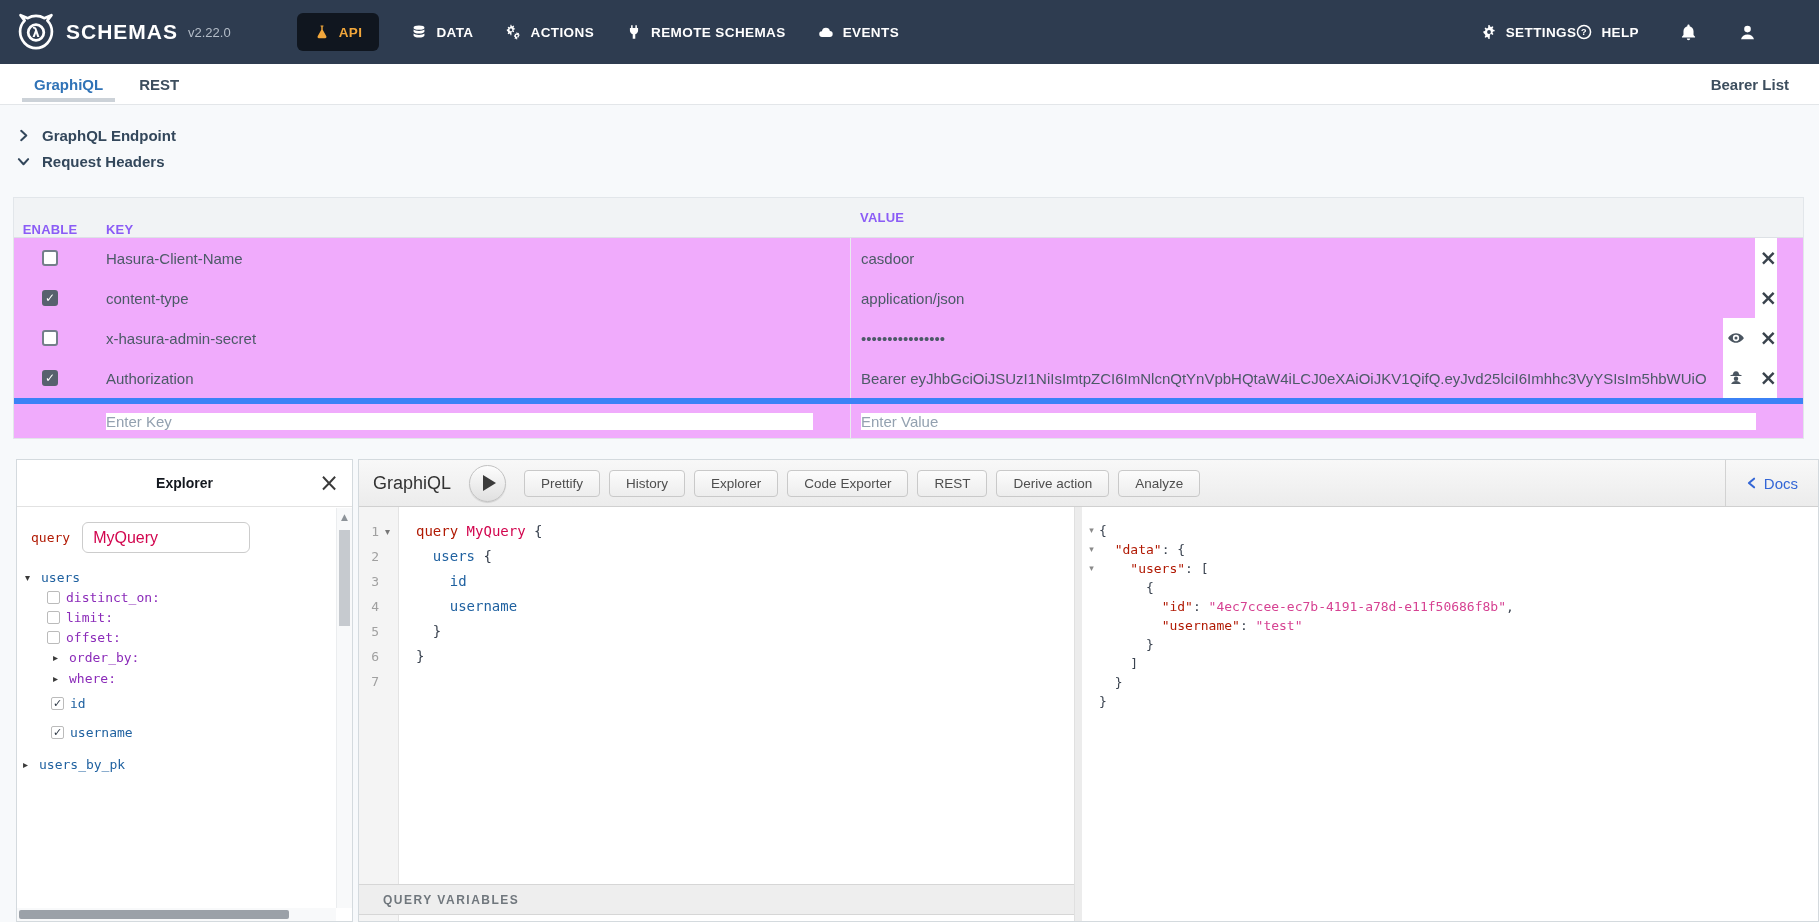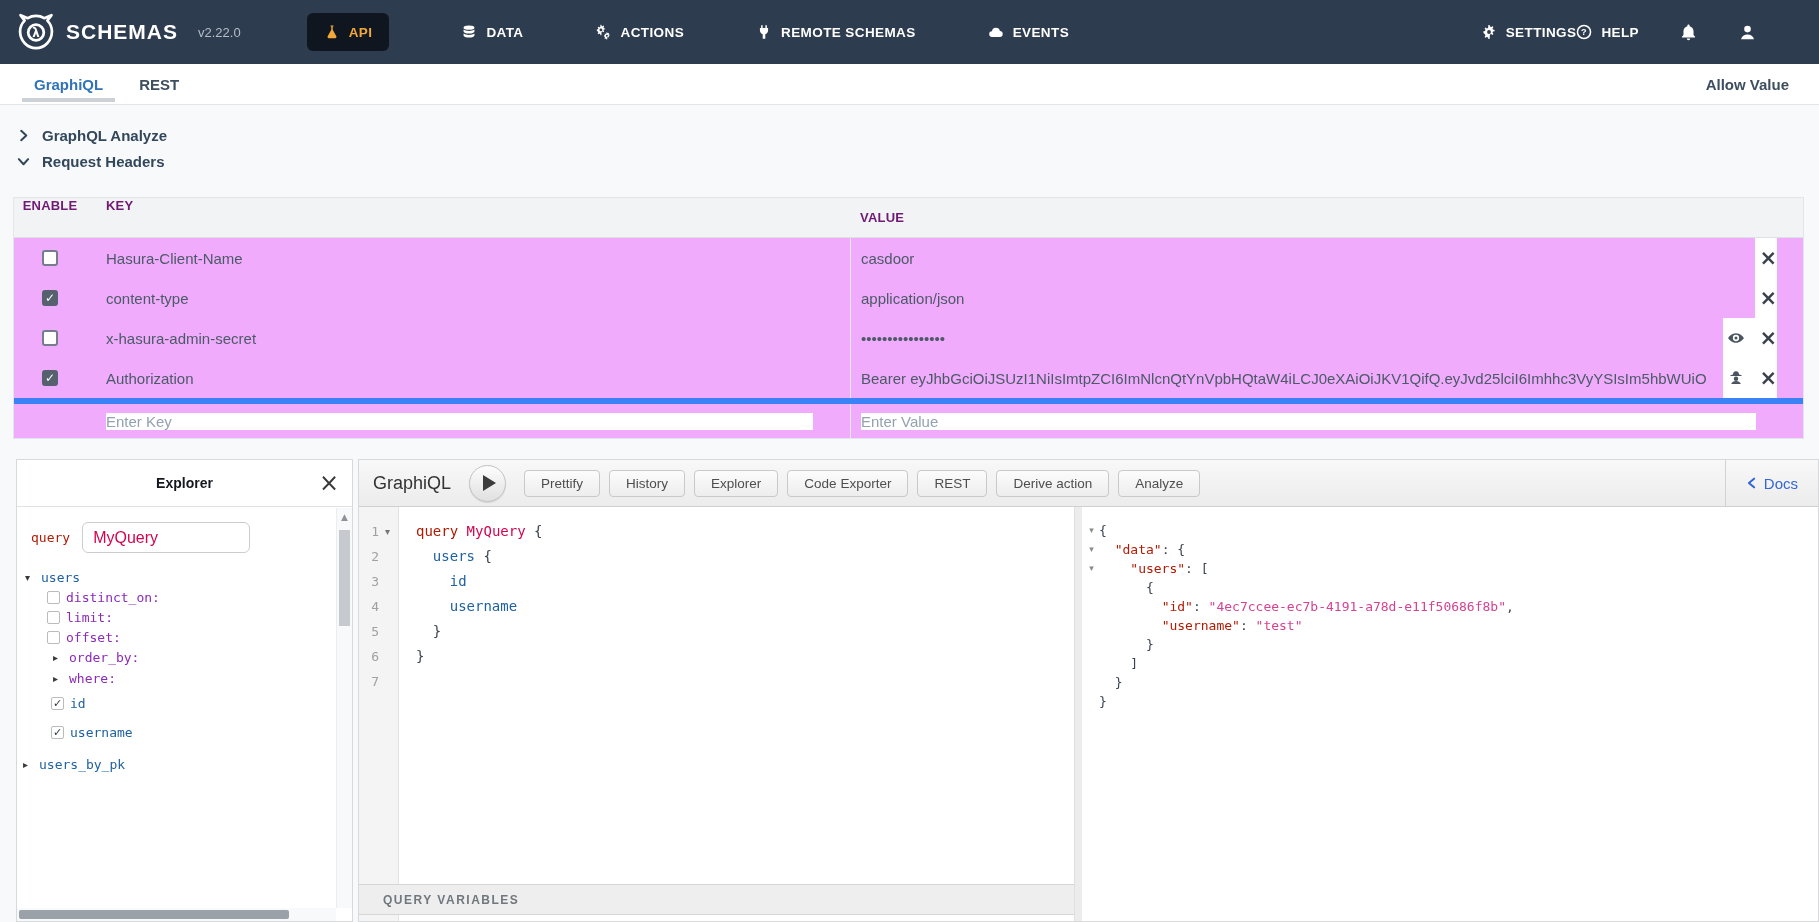--- a/index.html
+++ b/index.html
@@ -5,22 +5,22 @@
   * { box-sizing: border-box; margin: 0; padding: 0; }
   html,body { width:1819px; height:922px; overflow:hidden; }
   body { font-family:"Liberation Sans", sans-serif; background:#f7f9fb; position:relative; }
   .icon svg { display:block; width:100%; height:100%; }
 
   
   .navbar { position:absolute; top:0; left:0; right:0; height:64px; background:var(--c-navbar);
             display:flex; align-items:center; padding:0 62px 0 16px; }
   .brand { display:flex; align-items:center; gap:10px; }
   .brand-name { color:#fff; font-size:21px; font-weight:bold; letter-spacing:1px; }
-  .version { color:#b4bdc8; font-size:13px; margin-left:10px; }
-  .nav-items { display:flex; align-items:center; gap:72px; margin-left:66px; }
+  .version { color:#b4bdc8; font-size:13px; }
+  .nav-items { display:flex; align-items:center; gap:32px; margin-left:66px; }
   .nav-item { display:flex; align-items:center; gap:9px; color:#fff; font-size:13.5px; font-weight:bold;
               letter-spacing:.4px; cursor:pointer; text-decoration:none; }
   .nav-item .icon { width:16px; height:16px; color:#fff; }
   .nav-item.active { background:#10161f; border-radius:6px; padding:11px 17px; color:var(--c-accent); }
   .nav-item.active .icon { color:var(--c-accent); }
   .nav-right { margin-left:auto; display:flex; align-items:center; gap:40px; }
   .nav-right .nav-item .icon { width:17px; height:17px; }
   .nav-icon-btn { width:19px; height:19px; color:#fff; cursor:pointer; }
 
   
@@ -34,22 +34,22 @@
   .allow-list { margin-left:auto; font-size:15px; font-weight:bold; color:#3d4e5e; cursor:pointer; }
 
   
   .sections { position:absolute; top:122px; left:17px; }
   .section-row { display:flex; align-items:center; gap:12px; height:26px; font-size:15px; font-weight:bold;
                  color:#33475b; cursor:pointer; }
   .chev { width:13px; height:13px; color:#33475b; }
 
   
   .htable { position:absolute; top:197px; left:13px; right:15px; background:#fff; border:1px solid #e2e6ea; }
-  .thead { display:flex; align-items:flex-start; height:40px; background:#f1f3f5; border-bottom:1px solid #dde1e5;
-           font-size:13px; font-weight:bold; color:#701a75; letter-spacing:.2px; }
+  .thead { display:flex; align-items:flex-end; height:40px; background:#f1f3f5; border-bottom:1px solid #dde1e5;
+           font-size:13px; font-weight:bold; color:#8b5cf6; letter-spacing:.2px; }
   .trow { display:flex; align-items:center; height:40px; font-size:15px; color:#4c5a67; background:#f0abfc; }
   .col-enable { width:72px; display:flex; justify-content:center; flex:none; }
   .col-key { flex:1; padding-left:20px; overflow:hidden; white-space:nowrap; }
   .col-value { width:953px; flex:none; display:flex; align-items:center; height:100%; padding-left:10px;
                position:relative; overflow:hidden; white-space:nowrap; }
   .trow .col-value { border-left:1px solid #e8ebee; }
   .val-text { overflow:hidden; white-space:nowrap; max-width:845px; }
   .row-icons { position:absolute; right:26px; top:0; bottom:0; display:flex; align-items:center; gap:14px; background:#fff; padding-left:4px;}
   .x-btn { font-family:"DejaVu Sans", sans-serif; font-size:21px; font-weight:bold; color:#39424c; line-height:1; cursor:pointer; }
   .ic-btn { width:18px; height:18px; color:#4a5560; cursor:pointer; }
@@ -226,31 +226,31 @@
         </svg>
     </span>
   </div>
 </div>
 
 <div class="subtabs">
   <div class="tab-list" id="tab-list">
       <div class="tab active">GraphiQL</div>
       <div class="tab">REST</div>
     </div>
-  <a class="allow-list">Allow Value</a>
+  <a class="allow-list">Bearer List</a>
 </div>
 
 <div class="sections">
   <div class="section-row">
     <span class="icon chev">
       <svg viewBox="0 0 14 14" fill="none" stroke="currentColor" stroke-width="2.2" stroke-linecap="round" stroke-linejoin="round">
           <polyline points="4.5,2 10,7 4.5,12"></polyline>
         </svg>
     </span>
-    <span>GraphQL Analyze</span>
+    <span>GraphQL Endpoint</span>
   </div>
   <div class="section-row">
     <span class="icon chev">
       <svg viewBox="0 0 14 14" fill="none" stroke="currentColor" stroke-width="2.2" stroke-linecap="round" stroke-linejoin="round">
           <polyline points="2,4.5 7,10 12,4.5"></polyline>
         </svg>
     </span>
     <span>Request Headers</span>
   </div>
 </div>

